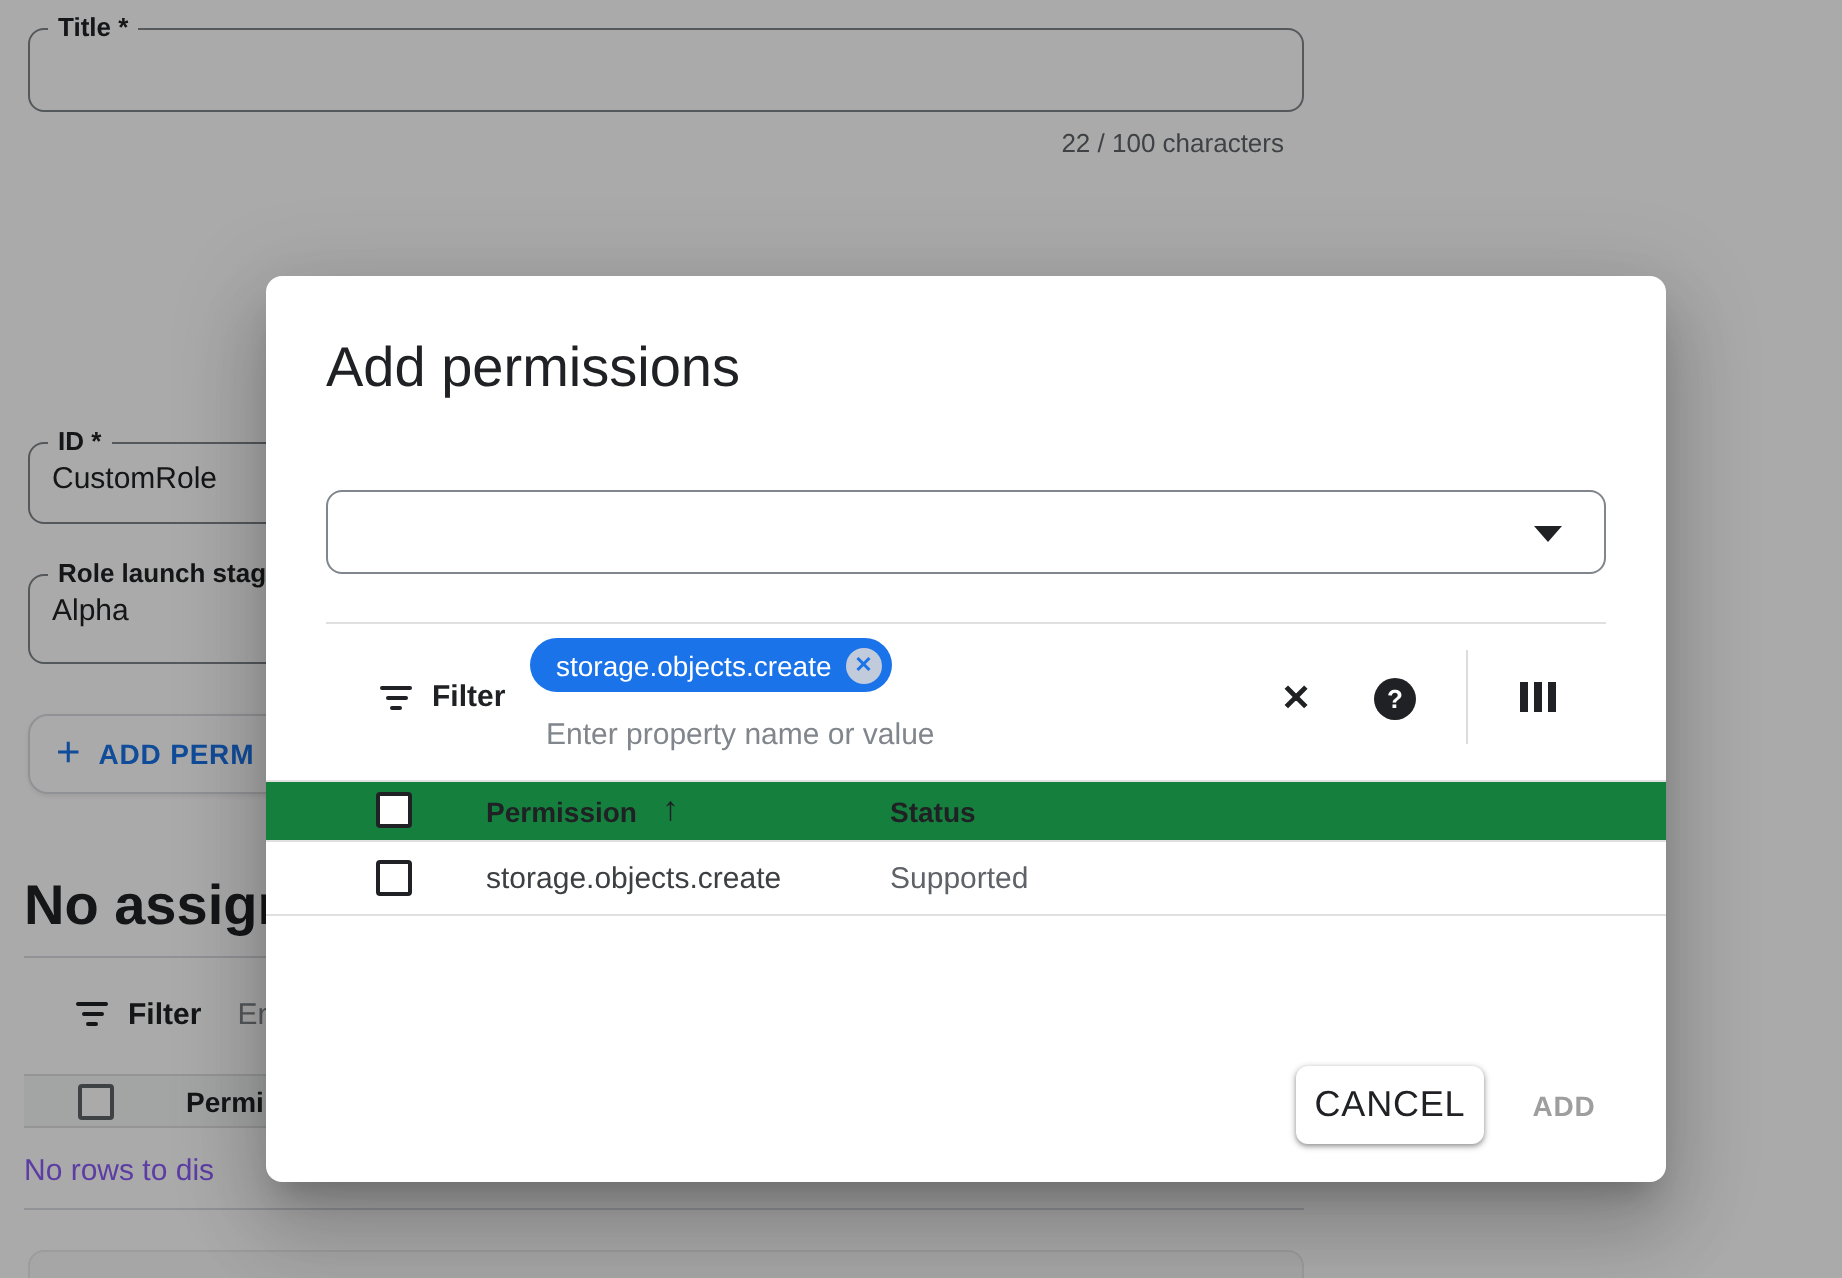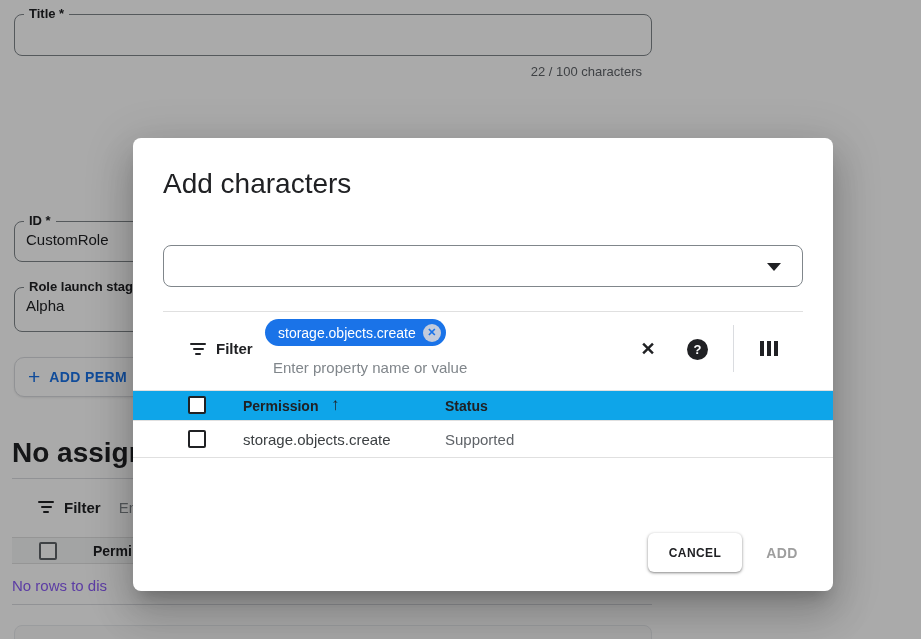--- a/index.html
+++ b/index.html
@@ -50,33 +50,33 @@
   .chip-label { color:#fff; font-size:14px; white-space:nowrap; }
   .chip-remove { margin-left:7px; width:18px; height:18px; border-radius:50%; background:#c2cbdc; color:#1a73e8; font-size:11px; font-weight:700; display:flex; align-items:center; justify-content:center; }
   .tb-placeholder { position:absolute; left:140px; top:221px; font-size:15px; color:#80868b; white-space:nowrap; }
   .clear-icon { position:absolute; left:504px; top:200px; width:22px; text-align:center; font-size:18px; font-weight:700; color:#202124; }
   .help-icon { position:absolute; left:554px; top:201px; width:21px; height:21px; border-radius:50%; background:#202124; color:#fff; font-size:13px; font-weight:700; display:flex; align-items:center; justify-content:center; }
   .tb-vdivider { position:absolute; left:600px; top:187px; width:1px; height:47px; background:#dadce0; }
   .columns-icon { position:absolute; left:627px; top:203px; display:flex; }
   .columns-icon i { display:block; width:4px; height:15px; background:#202124; margin-right:3px; }
   .columns-icon i:last-child { margin-right:0; }
 
-  .dlg-thead { position:absolute; left:0; top:252px; width:700px; height:31px; background:#0ea5e9; border-top:1px solid #e0e0e0; border-bottom:1px solid #e0e0e0; }
+  .dlg-thead { position:absolute; left:0; top:252px; width:700px; height:31px; background:#15803d; border-top:1px solid #e0e0e0; border-bottom:1px solid #e0e0e0; }
   .dlg-thead .cb { left:55px; top:5px; }
   .th-permission { position:absolute; left:110px; top:7px; font-size:14px; font-weight:700; color:#202124; }
   .sort-arrow { position:absolute; left:198px; top:4px; font-size:17px; font-weight:700; color:#202124; }
   .th-status { position:absolute; left:312px; top:7px; font-size:14px; font-weight:700; color:#202124; }
   .dlg-row { position:absolute; left:0; top:284px; width:700px; height:36px; border-bottom:1px solid #e0e0e0; background:#fff; }
   .dlg-row .cb { left:55px; top:8px; }
   .td-permission { position:absolute; left:110px; top:9px; font-size:15px; color:#3c4043; white-space:nowrap; }
   .td-status { position:absolute; left:312px; top:9px; font-size:15px; color:#5f6368; }
 
   .cancel-btn { position:absolute; left:515px; top:395px; width:94px; height:39px; background:#fff; border:none; border-radius:6px;
                 box-shadow:0 1px 2px rgba(0,0,0,.3), 0 1px 3px 1px rgba(0,0,0,.15);
-                font-family:"Liberation Sans", sans-serif; font-size:12px; font-weight:700; letter-spacing:.4px; color:#202124; cursor:pointer; }
+                font-family:"Liberation Sans", sans-serif; font-size:18px; font-weight:400; letter-spacing:.4px; color:#202124; cursor:pointer; }
   .add-btn { position:absolute; left:614px; top:395px; width:70px; height:39px; background:transparent; border:none;
              font-family:"Liberation Sans", sans-serif; font-size:14px; font-weight:700; letter-spacing:.4px; color:#9e9e9e; }
 </style>
 </head>
 <body>
 
 <div class="stage">
 
   <div class="bg">
 
@@ -120,21 +120,21 @@
     </div>
     <div class="bg-empty">No rows to dis</div>
     <div class="hr" style="top:604px;"></div>
     <div class="bg-footer-box"></div>
   </div>
 
   <div class="scrim"></div>
 
   <div class="dialog">
 
-    <div class="dlg-title">Add characters</div>
+    <div class="dlg-title">Add permissions</div>
 
     <div class="role-filter">
       <span class="chevron-down"></span>
     </div>
 
     <div class="toolbar-topline"></div>
 
     <span class="tb-filter-icon filter-icon">
         <i></i>
         <i></i>

